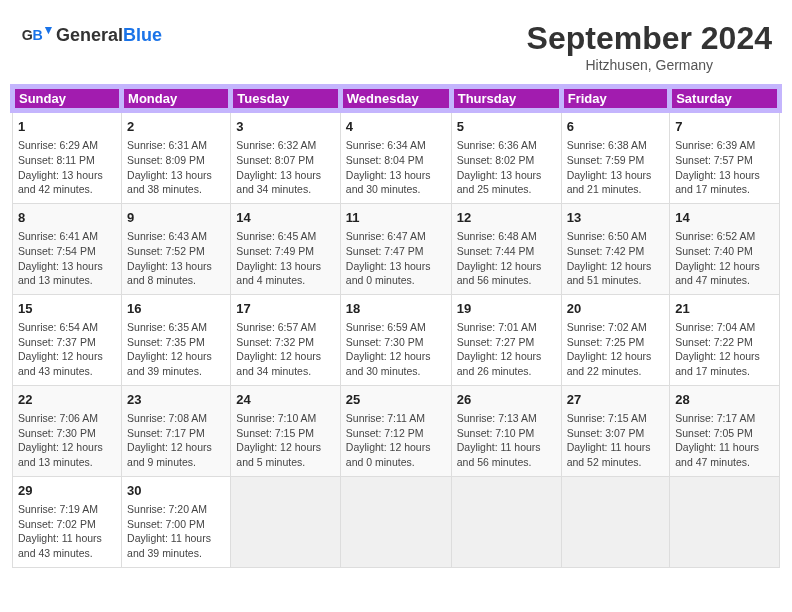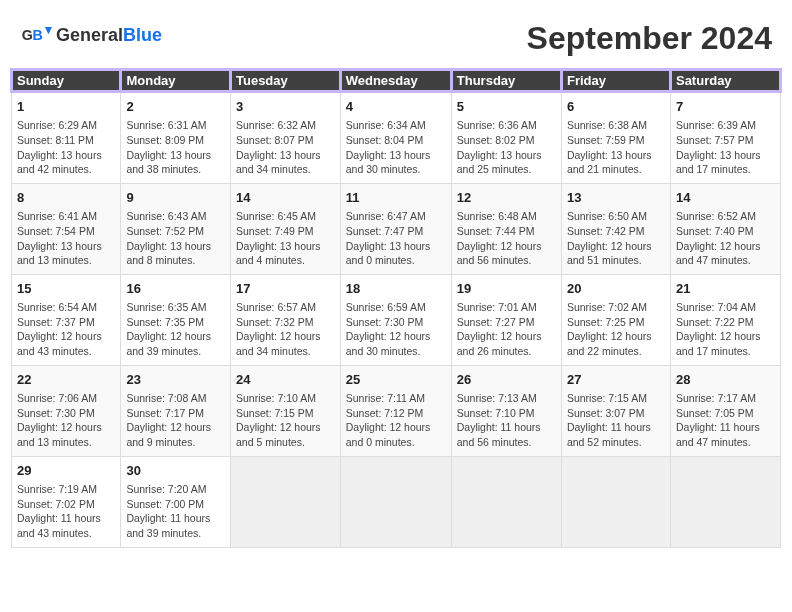--- a/index.html
+++ b/index.html
@@ -45,27 +45,27 @@
       font-size: 14px;
       color: #555;
     }
     .calendar {
       width: 100%;
       border-collapse: collapse;
       margin-top: 6px;
       font-size: 11px;
     }
     .calendar th {
-      background: #404040;
+      background: #a21caf;
       color: #fff;
       padding: 2px 4px;
       text-align: left;
       font-size: 13px;
       font-weight: 600;
-      border: 3px solid #c4b5fd;
+      border: 5px solid #c4b5fd;
     }
     .calendar td {
       vertical-align: top;
       padding: 5px 5px 6px 5px;
       border: 1px solid #ddd;
       width: 113px;
       min-height: 80px;
       background: #fff;
       color: #333;
       line-height: 1.4;
@@ -93,20 +93,21 @@
       <text x="14" y="22" font-size="16" font-weight="bold" fill="#1a73e8">B</text>
       <polygon points="28,8 36,8 32,16" fill="#1a73e8"></polygon>
     </svg>
     <div class="logo-text">
       <span>General</span>
       <span>Blue</span>
     </div>
   </div>
   <div class="title-block">
     <div class="month-title">September 2024</div>
+    <div class="subtitle">Hitzhusen, Germany</div>
   </div>
 </div>
 
 <table class="calendar">
   <thead>
     <tr>
       <th>Sunday</th>
       <th>Monday</th>
       <th>Tuesday</th>
       <th>Wednesday</th>

